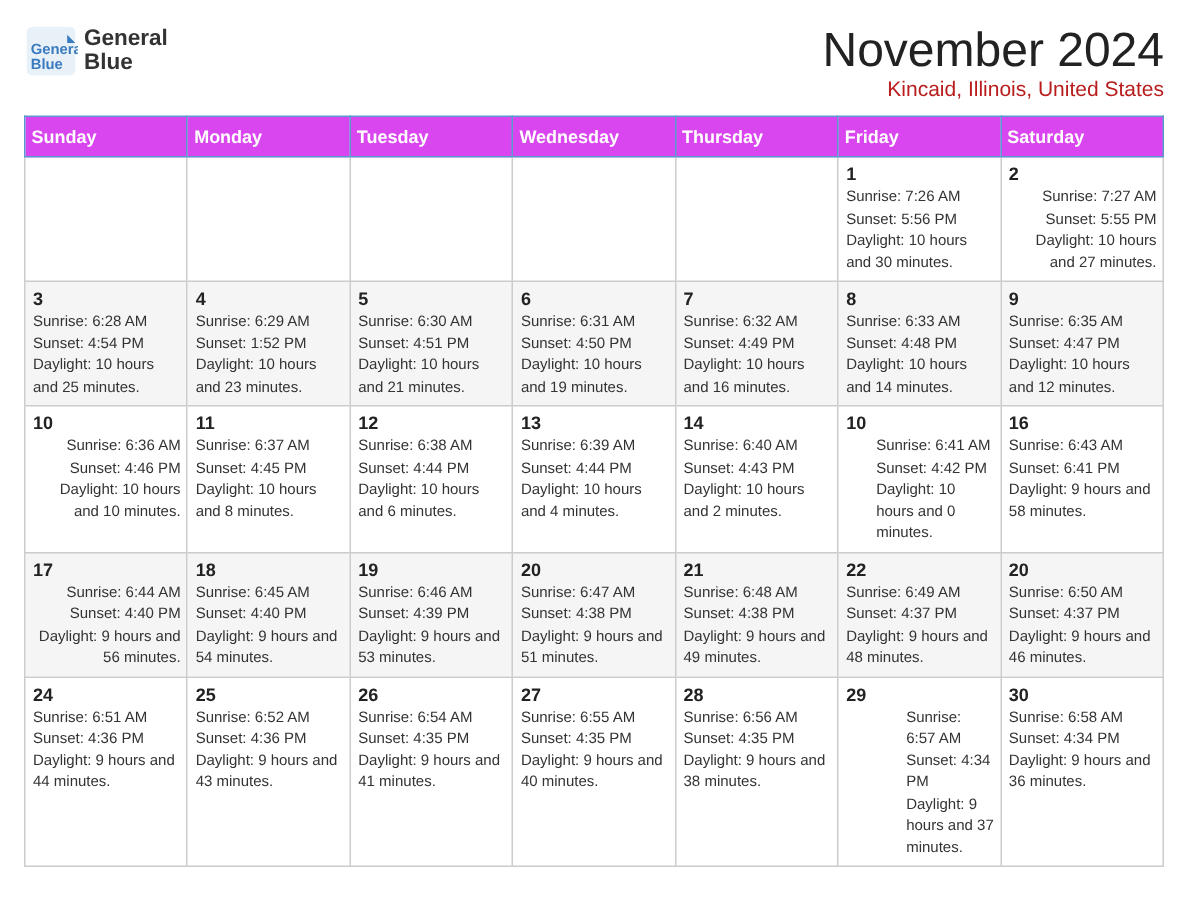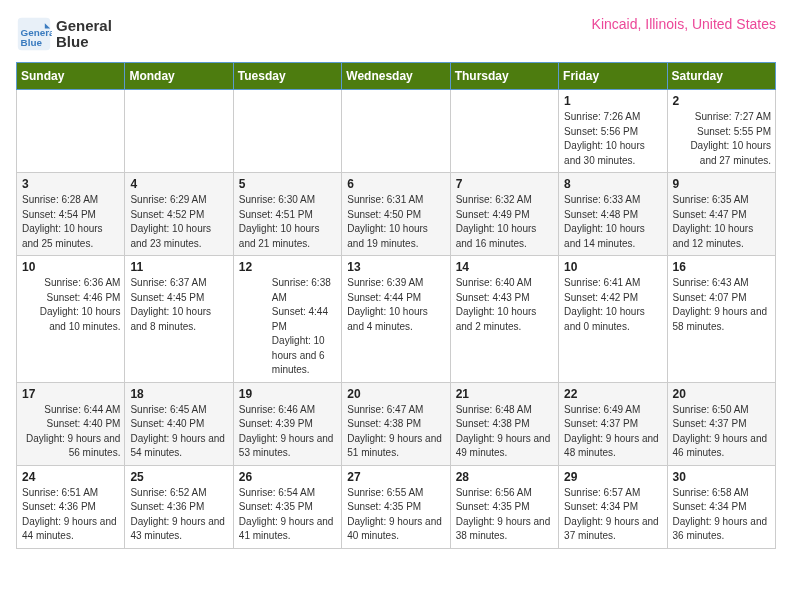--- a/index.html
+++ b/index.html
@@ -34,29 +34,29 @@
     }
     .title-block { text-align: right; }
     .month-title {
       font-size: 32px;
       font-weight: normal;
       color: #222;
       line-height: 1.1;
     }
     .location {
       font-size: 14px;
-      color: #ec4899;
+      color: #b91c1c;
     }
     table {
       width: 100%;
       border-collapse: collapse;
       table-layout: fixed;
     }
     thead tr th {
-      background: #4d7c0f;
+      background: #d946ef;
       color: #fff;
       font-size: 12px;
       font-weight: bold;
       padding: 6px 4px;
       text-align: left;
       border: 1px solid #5a9acf;
     }
     tbody tr td {
       border: 1px solid #ccc;
       vertical-align: top;
@@ -93,20 +93,21 @@
       <text x="5" y="22" font-size="11" font-weight="bold" fill="#3a7bbf" font-family="Arial">General</text>
       <text x="5" y="33" font-size="11" font-weight="bold" fill="#3a7bbf" font-family="Arial">Blue</text>
       <polygon points="32,8 38,14 32,14" fill="#3a7bbf"></polygon>
     </svg>
     <div class="logo-text">
       <span>General</span>
       <span>Blue</span>
     </div>
   </div>
   <div class="title-block">
+    <div class="month-title">November 2024</div>
     <div class="location">Kincaid, Illinois, United States</div>
   </div>
 </div>
 
 <table>
   <thead>
     <tr id="header-row">
         <th>Sunday</th>
         <th>Monday</th>
         <th>Tuesday</th>
@@ -139,21 +140,21 @@
       <tr>
         <td>
           <div class="day-num">3</div>
           <div class="day-info" style="white-space: pre-line;">Sunrise: 6:28 AM
 Sunset: 4:54 PM
 Daylight: 10 hours and 25 minutes.</div>
         </td>
         <td>
           <div class="day-num">4</div>
           <div class="day-info" style="white-space: pre-line;">Sunrise: 6:29 AM
-Sunset: 4:52 PM
+Sunset: 1:52 PM
 Daylight: 10 hours and 23 minutes.</div>
         </td>
         <td>
           <div class="day-num">5</div>
           <div class="day-info" style="white-space: pre-line;">Sunrise: 6:30 AM
 Sunset: 4:51 PM
 Daylight: 10 hours and 21 minutes.</div>
         </td>
         <td>
           <div class="day-num">6</div>
@@ -188,46 +189,46 @@
 Daylight: 10 hours and 10 minutes.</div>
         </td>
         <td>
           <div class="day-num">11</div>
           <div class="day-info" style="white-space: pre-line;">Sunrise: 6:37 AM
 Sunset: 4:45 PM
 Daylight: 10 hours and 8 minutes.</div>
         </td>
         <td>
           <div class="day-num">12</div>
-          <div class="day-info" style="white-space: pre-line; margin-left: 33px;">Sunrise: 6:38 AM
+          <div class="day-info" style="white-space: pre-line;">Sunrise: 6:38 AM
 Sunset: 4:44 PM
 Daylight: 10 hours and 6 minutes.</div>
         </td>
         <td>
           <div class="day-num">13</div>
           <div class="day-info" style="white-space: pre-line;">Sunrise: 6:39 AM
 Sunset: 4:44 PM
 Daylight: 10 hours and 4 minutes.</div>
         </td>
         <td>
           <div class="day-num">14</div>
           <div class="day-info" style="white-space: pre-line;">Sunrise: 6:40 AM
 Sunset: 4:43 PM
 Daylight: 10 hours and 2 minutes.</div>
         </td>
         <td>
           <div class="day-num">10</div>
-          <div class="day-info" style="white-space: pre-line;">Sunrise: 6:41 AM
+          <div class="day-info" style="white-space: pre-line; margin-left: 20px;">Sunrise: 6:41 AM
 Sunset: 4:42 PM
 Daylight: 10 hours and 0 minutes.</div>
         </td>
         <td>
           <div class="day-num">16</div>
           <div class="day-info" style="white-space: pre-line;">Sunrise: 6:43 AM
-Sunset: 4:07 PM
+Sunset: 6:41 PM
 Daylight: 9 hours and 58 minutes.</div>
         </td>
       </tr>
       <tr>
         <td>
           <div class="day-num">17</div>
           <div class="day-info" style="white-space: pre-line; text-align: right;">Sunrise: 6:44 AM
 Sunset: 4:40 PM
 Daylight: 9 hours and 56 minutes.</div>
         </td>
@@ -294,21 +295,21 @@
 Daylight: 9 hours and 40 minutes.</div>
         </td>
         <td>
           <div class="day-num">28</div>
           <div class="day-info" style="white-space: pre-line;">Sunrise: 6:56 AM
 Sunset: 4:35 PM
 Daylight: 9 hours and 38 minutes.</div>
         </td>
         <td>
           <div class="day-num">29</div>
-          <div class="day-info" style="white-space: pre-line;">Sunrise: 6:57 AM
+          <div class="day-info" style="white-space: pre-line; margin-left: 40px;">Sunrise: 6:57 AM
 Sunset: 4:34 PM
 Daylight: 9 hours and 37 minutes.</div>
         </td>
         <td>
           <div class="day-num">30</div>
           <div class="day-info" style="white-space: pre-line;">Sunrise: 6:58 AM
 Sunset: 4:34 PM
 Daylight: 9 hours and 36 minutes.</div>
         </td>
       </tr>

